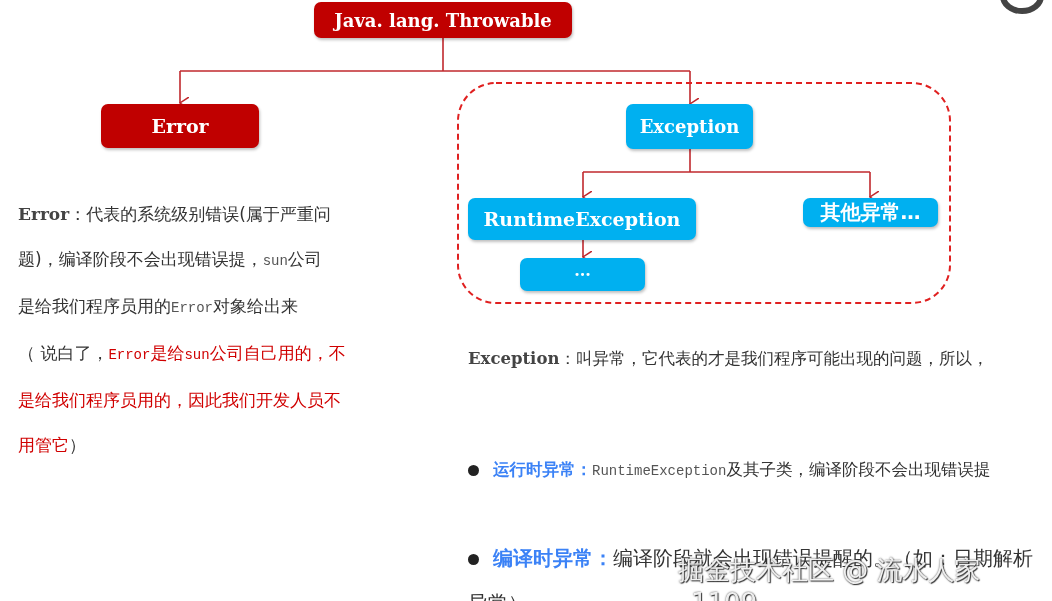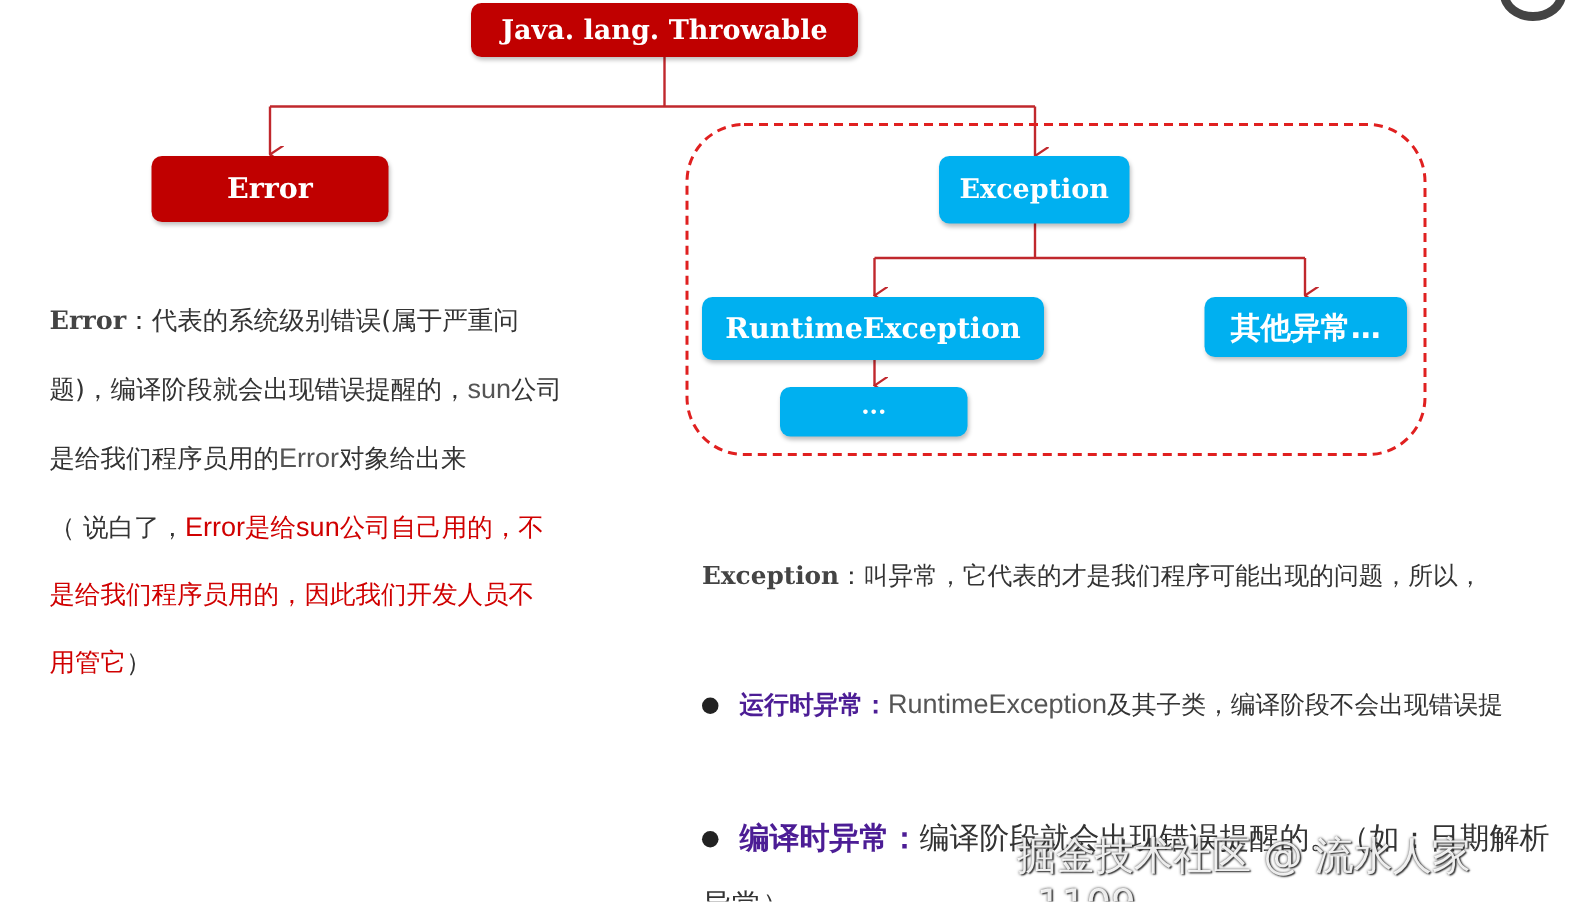--- a/index.html
+++ b/index.html
@@ -14,27 +14,27 @@
     font-family: "DejaVu Serif", "Liberation Serif", serif;
     box-shadow: 1px 2px 3px rgba(0,0,0,0.25);
   }
   .node.red { background: #c00000; }
   .node.blue { background: #00b0f0; }
   svg.lines { position: absolute; left: 0; top: 0; }
   .para {
     position: absolute; font-size: 17px; color: #333; line-height: 45px;
     font-family: "DejaVu Sans", "Liberation Sans", sans-serif;
   }
-  .mono { font-family: Liberation Sans, sans-serif; font-size: 18px; color: #555; }
+  .mono { font-family: Liberation Mono, monospace; font-size: 14px; color: #555; }
   .kw { font-family: "DejaVu Serif", serif; font-weight: bold; color: #444; }
   .red-text { color: #d00000; }
   .bullet-row { position: absolute; left: 468px; font-size: 17px; color: #333;
     font-family: "DejaVu Sans", "Liberation Sans", sans-serif; line-height: 45px; }
   .dot { display: inline-block; width: 11px; height: 11px; border-radius: 50%; background: #222; margin-right: 14px; vertical-align: middle; }
-  .bold-cn { font-weight: bold; color: #4c1d95; }
+  .bold-cn { font-weight: bold; color: #3b82f6; }
   .watermark {
     position: absolute; left: 678px; top: 553px; font-size: 26px; color: rgba(255,255,255,0.9);
     font-family: "DejaVu Sans", sans-serif;
     text-shadow: 0 0 2px #444, 1px 1px 1px #333;
   }
   .corner-icon {
     position: absolute; left: 1000px; top: -22px; width: 44px; height: 36px; border-radius: 50%;
     border: 6px solid #444; box-sizing: border-box;
   }
 </style>
@@ -72,48 +72,48 @@
 </div>
 
 <div class="node blue" style="left:626px; top:104px; width:127px; height:45px; font-size:18px;">
   <span>Exception</span>
 </div>
 
 <div class="node blue" style="left:468px; top:198px; width:228px; height:42px; font-size:19px;">
   <span>RuntimeException</span>
 </div>
 
-<div class="node blue" style="left:803px; top:198px; width:135px; height:40px; font-size:20px; font-family:'DejaVu Sans',sans-serif;">
+<div class="node blue" style="left:803px; top:198px; width:135px; height:29px; font-size:20px; font-family:'DejaVu Sans',sans-serif;">
   <span>其他异常…</span>
 </div>
 
 <div class="node blue" style="left:520px; top:258px; width:125px; height:33px; font-size:16px;">
   <span>···</span>
 </div>
 
-<div class="para" style="left:33px; top:192px; width:370px;">
+<div class="para" style="left:18px; top:192px; width:370px;">
   <div>
     <span class="kw">Error</span><span>：</span><span>代表的系统级别错误(属于严重问</span>
   </div>
   <div>
-    <span>题)，编译阶段就会出现错误提醒的，</span><span class="mono">sun</span><span>公司</span>
+    <span>题)，编译阶段不会出现错误提，</span><span class="mono">sun</span><span>公司</span>
   </div>
   <div>
     <span>是给我们程序员用的</span><span class="mono">Error</span><span>对象给出来</span>
   </div>
   <div>
     <span>（ 说白了，</span><span class="mono red-text">Error</span><span class="red-text">是给</span><span class="mono red-text">sun</span><span class="red-text">公司自己用的，不</span>
   </div>
   <div class="red-text">是给我们程序员用的，因此我们开发人员不</div>
   <div>
     <span class="red-text">用管它</span><span>）</span>
   </div>
 </div>
 
-<div class="para" style="left:468px; top:361px; width:584px; font-size:16.5px;">
+<div class="para" style="left:468px; top:336px; width:584px; font-size:16.5px;">
   <div>
     <span class="kw">Exception</span><span>：</span><span>叫异常，它代表的才是我们程序可能出现的问题，所以，</span>
   </div>
 </div>
 
 <div class="bullet-row" style="top:447px; width:584px; font-size:16.5px;">
   <div>
     <span class="dot"></span><span class="bold-cn">运行时异常：</span><span class="mono">RuntimeException</span><span>及其子类，编译阶段不会出现错误提</span>
   </div>
 </div>

